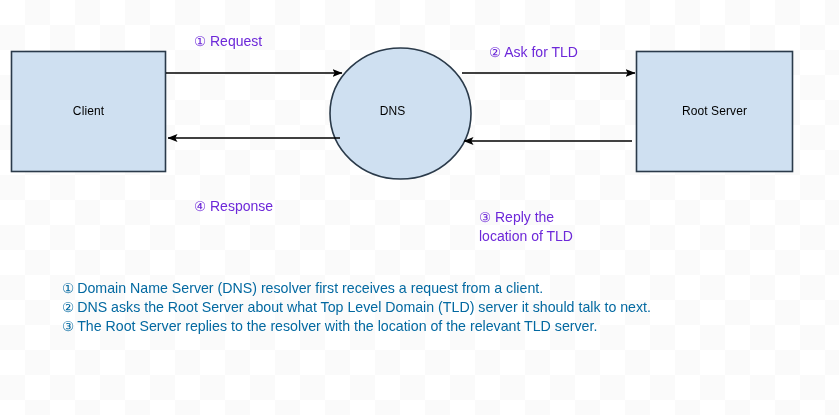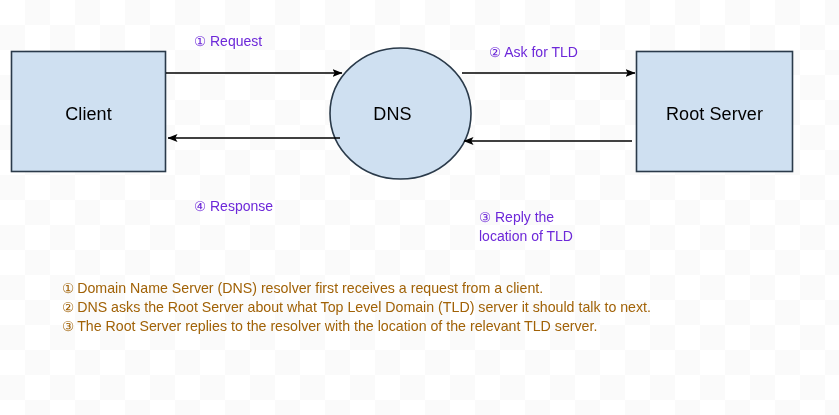--- a/index.html
+++ b/index.html
@@ -24,21 +24,21 @@
     height: 415px;
   }
   .diagram-svg {
     position: absolute;
     left: 0;
     top: 0;
   }
   .node-label {
     position: absolute;
     color: #000000;
-    font-size: 18px;
+    font-size: 12px;
     font-family: "Liberation Sans", sans-serif;
     text-align: center;
     white-space: nowrap;
     letter-spacing: 0.1px;
   }
   .edge-label {
     position: absolute;
     color: #6d28d9;
     font-size: 14px;
     font-family: "Liberation Sans", sans-serif;
@@ -48,21 +48,21 @@
   .edge-label .num {
     font-size: 13.5px;
   }
   #legend {
     position: absolute;
     left: 62px;
     top: 279px;
     width: 730px;
   }
   .legend-item {
-    color: #a16207;
+    color: #0369a1;
     font-size: 14.2px;
     font-family: "Liberation Sans", sans-serif;
     line-height: 19.2px;
     white-space: nowrap;
   }
   .legend-item .num {
     font-size: 13.6px;
     margin-right: 3px;
   }
 </style>

